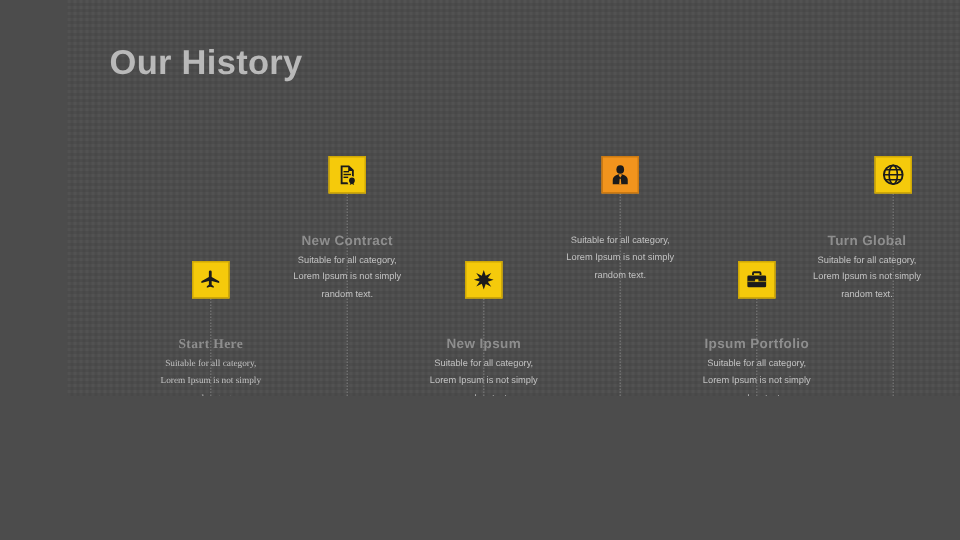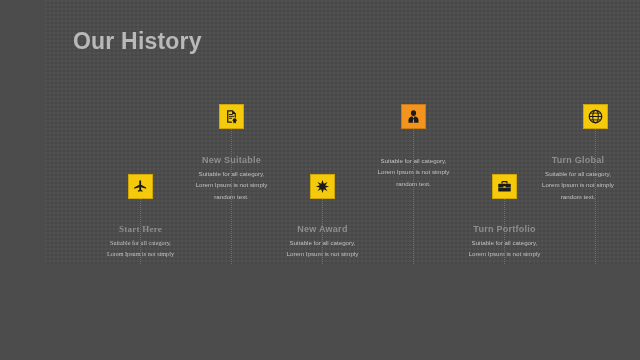--- a/index.html
+++ b/index.html
@@ -167,37 +167,37 @@
             <path fill="#1b1b1b" d="M5 2h9l5 5v7.2a4.4 4.4 0 0 0-2-.9V8h-4V4H7v16h5.2c.2.7.6 1.4 1.1 2H5z"></path>
             <rect x="8" y="8" width="6" height="1.5" fill="#1b1b1b"></rect>
             <rect x="8" y="11" width="8" height="1.5" fill="#1b1b1b"></rect>
             <rect x="8" y="14" width="5" height="1.5" fill="#1b1b1b"></rect>
             <circle cx="17" cy="18" r="3.1" fill="#1b1b1b"></circle>
             <path fill="#1b1b1b" d="M15.4 20.4 14.6 23l2.4-1.1 2.4 1.1-.8-2.6z"></path>
           </svg>
         </span>
       </div>
       <div class="entry-text" style="left: 186.5px; top: 155px;">
-        <div class="entry-heading">New Suitable</div>
+        <div class="entry-heading">New Contract</div>
         <div class="entry-body">
           <span>Suitable for all category,</span>
           <span>Lorem Ipsum is not simply</span>
           <span>random text.</span>
         </div>
       </div>
       <div class="connector" style="left: 277.5px; top: 199px; height: 93px;"></div>
       <div class="icon-box" style="left: 277.5px; top: 174px;">
         <span>
           <svg width="15" height="15" viewBox="0 0 24 24">
             <path fill="#1b1b1b" d="M12 1.6l2.1 6.1 5.9-2.9-3.6 5.4 6.1 1.9-6.1 1.9 3.6 5.4-5.9-2.9L12 22.4 9.9 16.3 4 19.2l3.6-5.4L1.5 12l6.1-1.9L4 4.7l5.9 2.9z"></path>
           </svg>
         </span>
       </div>
       <div class="entry-text" style="left: 277.5px; top: 224px;">
-        <div class="entry-heading">New Award</div>
+        <div class="entry-heading">New Ipsum</div>
         <div class="entry-body">
           <span>Suitable for all category,</span>
           <span>Lorem Ipsum is not simply</span>
           <span>random text.</span>
         </div>
       </div>
       <div class="connector" style="left: 368.5px; top: 129px; height: 163px;"></div>
       <div class="icon-box accent" style="left: 368.5px; top: 104px;">
         <span>
           <svg width="15" height="15" viewBox="0 0 24 24">
@@ -220,21 +220,21 @@
         <span>
           <svg width="15" height="15" viewBox="0 0 24 24">
             <path fill="#1b1b1b" d="M9 3h6a2 2 0 0 1 2 2v2h-2V5H9v2H7V5a2 2 0 0 1 2-2z"></path>
             <rect x="2" y="7.5" width="20" height="12.5" rx="1.4" fill="#1b1b1b"></rect>
             <rect x="10.2" y="11.4" width="3.6" height="2.6" rx="0.5" fill="#f5ca0b"></rect>
             <rect x="2" y="13.2" width="20" height="1.3" fill="#f5ca0b" opacity="0.55"></rect>
           </svg>
         </span>
       </div>
       <div class="entry-text" style="left: 459.5px; top: 224px;">
-        <div class="entry-heading">Turn Portfolio</div>
+        <div class="entry-heading">Ipsum Portfolio</div>
         <div class="entry-body">
           <span>Suitable for all category,</span>
           <span>Lorem Ipsum is not simply</span>
           <span>random text.</span>
         </div>
       </div>
       <div class="connector" style="left: 550.5px; top: 129px; height: 163px;"></div>
       <div class="icon-box" style="left: 550.5px; top: 104px;">
         <span>
           <svg width="15" height="15" viewBox="0 0 24 24">

